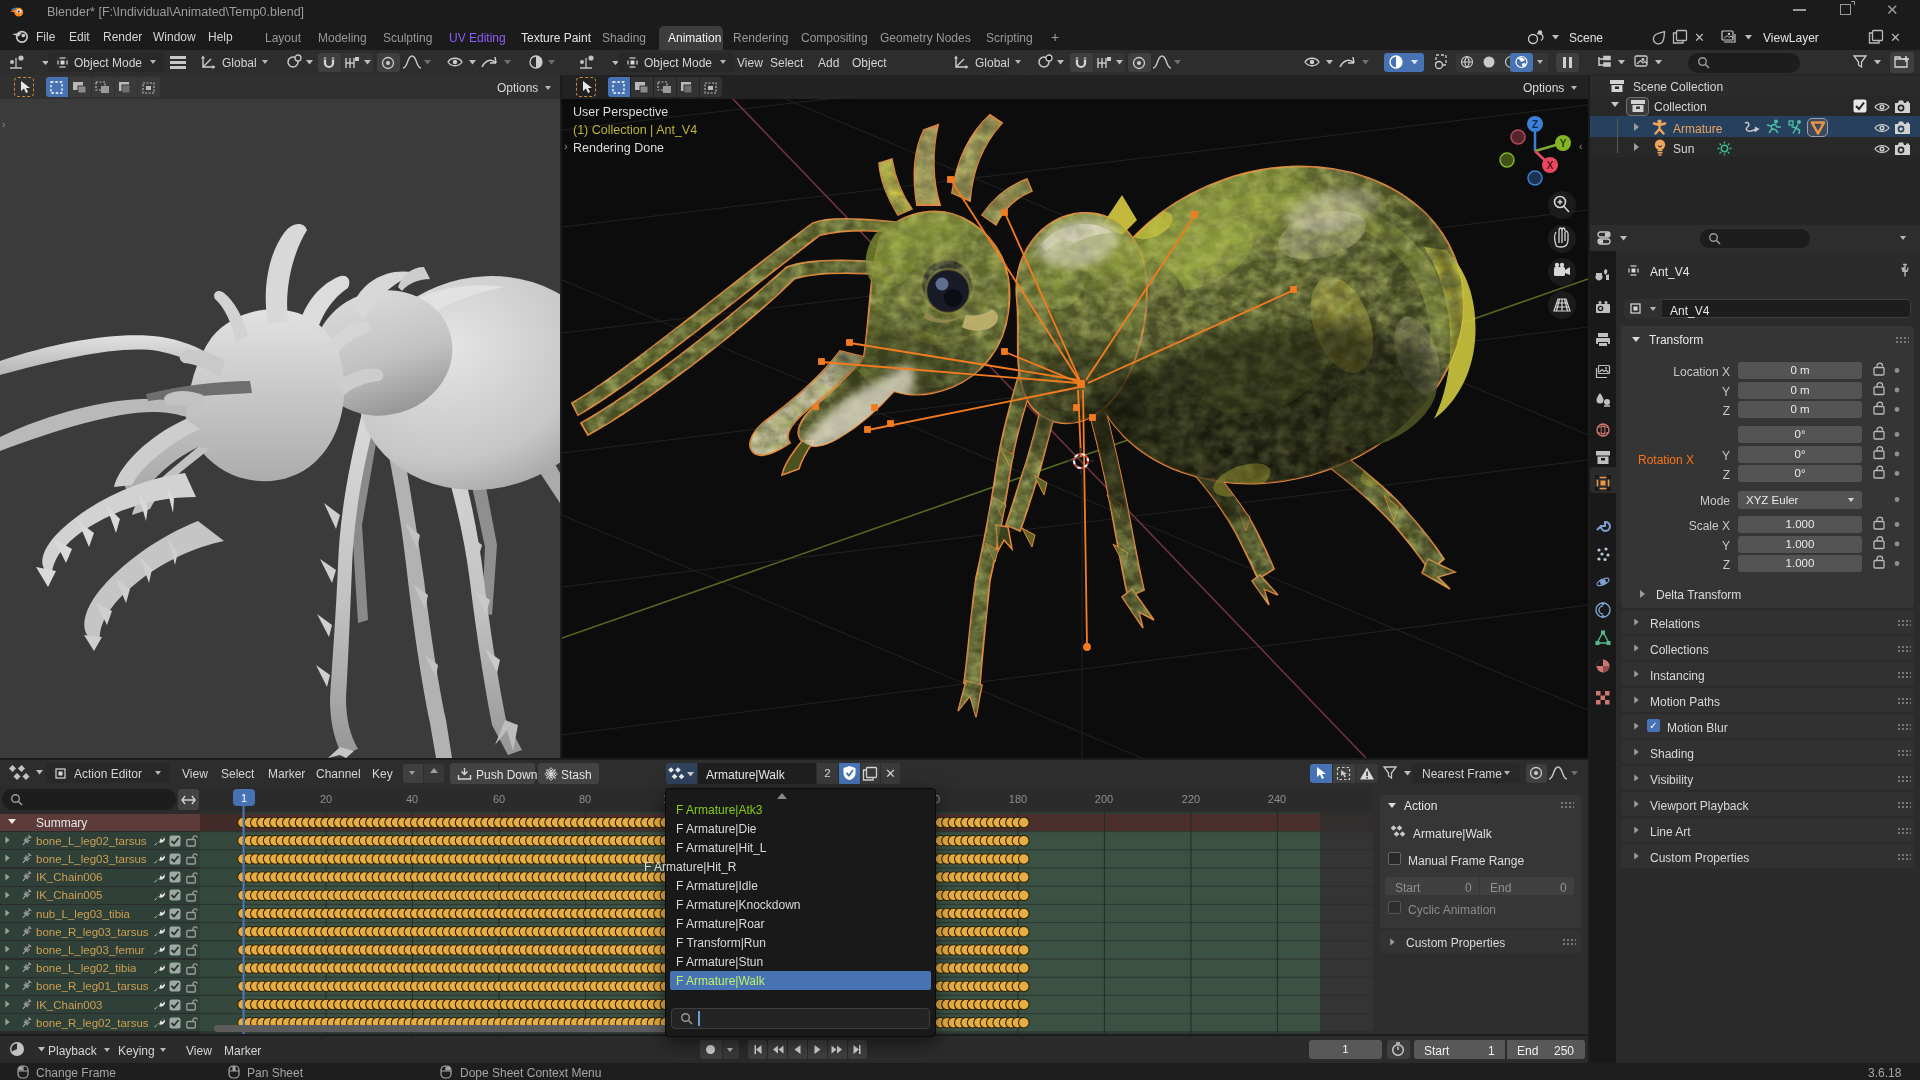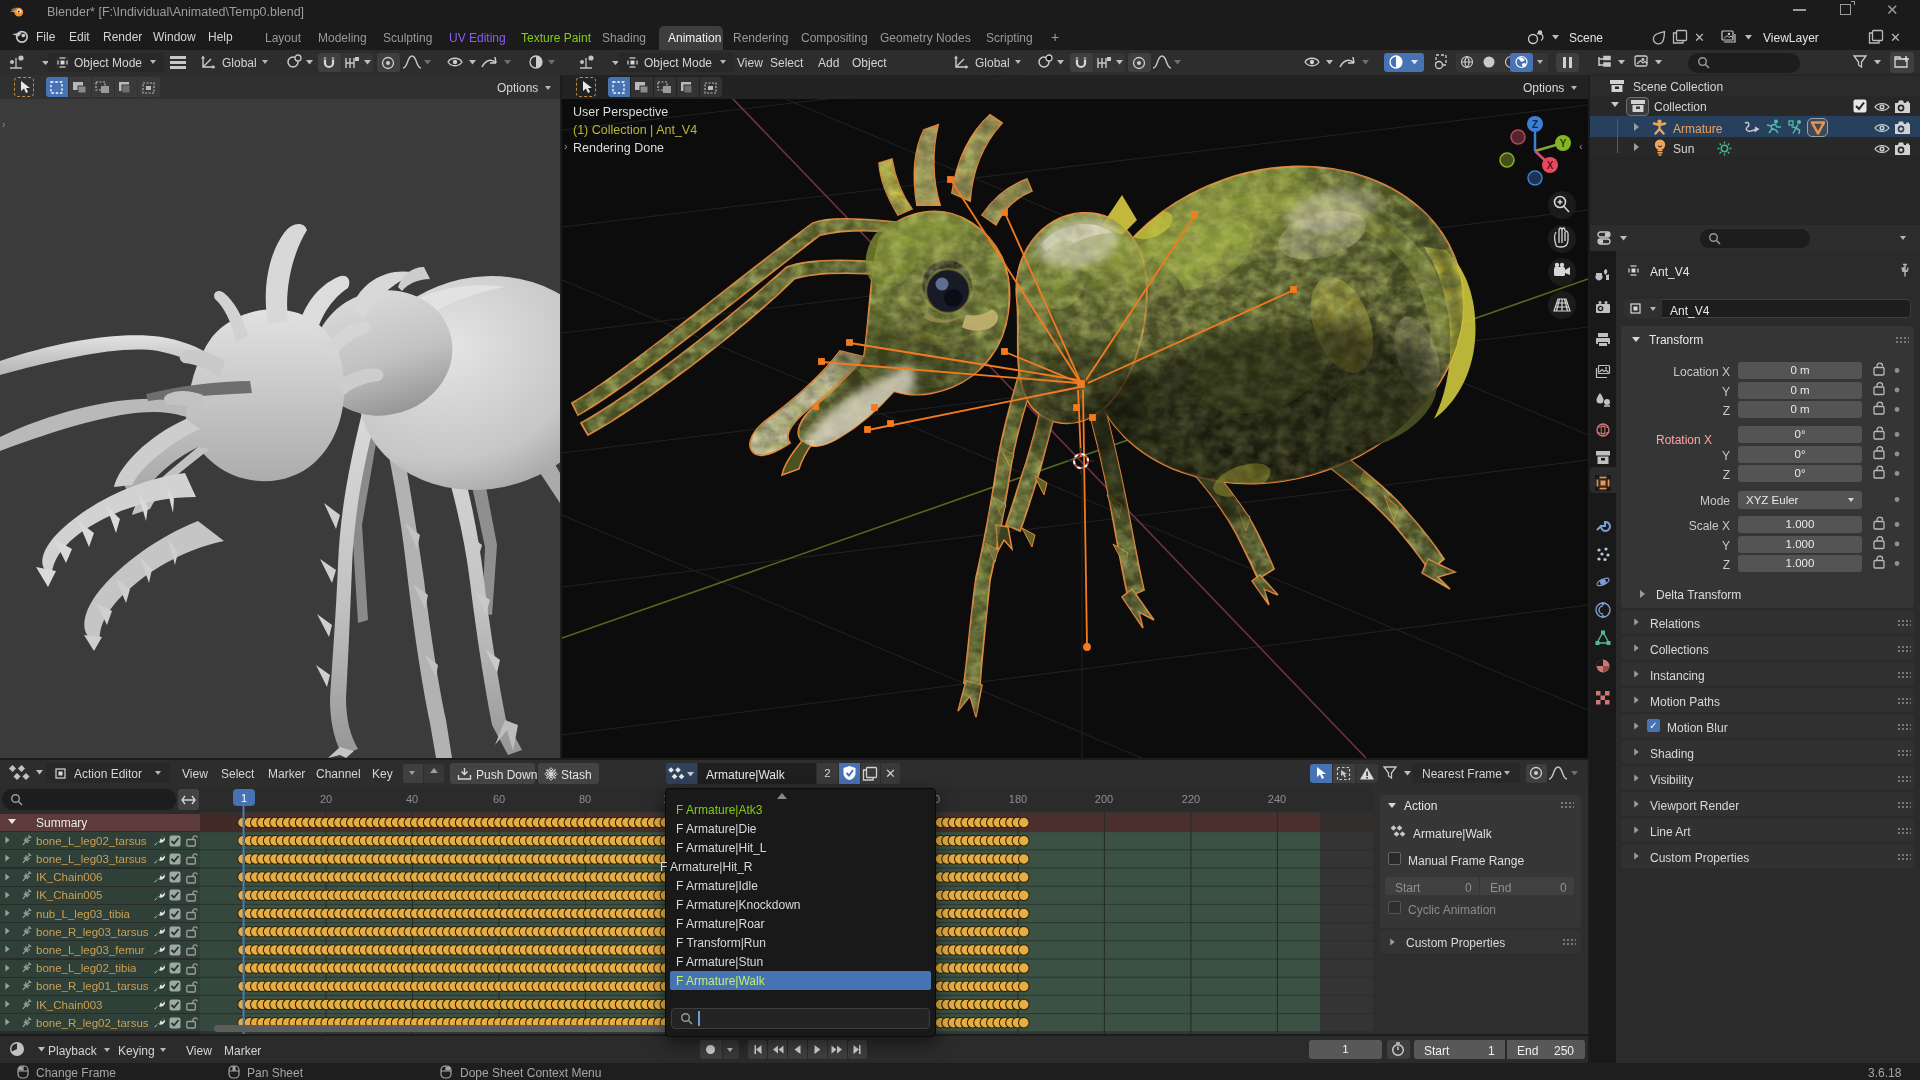--- a/index.html
+++ b/index.html
@@ -43,21 +43,21 @@
 <div class="a tx" style="left:69px;top:31px">Edit</div>
 <div class="a tx" style="left:103px;top:31px">Render</div>
 <div class="a tx" style="left:153px;top:31px">Window</div>
 <div class="a tx" style="left:208px;top:31px">Help</div>
 <div class="a tx" style="left:267px;top:31px;color:#b0b0b0">&nbsp;</div>
 
 <div class="a tx" style="left:265px;top:32px;color:#999">Layout</div>
 <div class="a tx" style="left:318px;top:32px;color:#999">Modeling</div>
 <div class="a tx" style="left:383px;top:32px;color:#999">Sculpting</div>
 <div class="a tx" style="left:449px;top:32px;color:#8b5cf6">UV Editing</div>
-<div class="a tx" style="left:521px;top:32px;color:#84cc16">Texture Paint</div>
+<div class="a tx" style="left:521px;top:32px;color:#e5e5e5">Texture Paint</div>
 <div class="a tx" style="left:602px;top:32px;color:#999">Shading</div>
 <div class="a" style="left:659px;top:26px;width:64px;height:24px;background:#3d3d3d;border-radius:5px 5px 0 0"></div>
 <div class="a tx" style="left:668px;top:32px;color:#f1f1f1">Animation</div>
 <div class="a tx" style="left:733px;top:32px;color:#999">Rendering</div>
 <div class="a tx" style="left:801px;top:32px;color:#999">Compositing</div>
 <div class="a tx" style="left:880px;top:32px;color:#999">Geometry Nodes</div>
 <div class="a tx" style="left:986px;top:32px;color:#999">Scripting</div>
 <div class="a tx" style="left:1051px;top:30px;color:#999;font-size:14px">+</div>
 
 <svg class="a" width="36" height="16" style="left:1527px;top:29px" viewBox="0 0 36 16">
@@ -871,21 +871,21 @@
 <div class="panel" style="left:1621px;top:326px;width:293px;height:282px;background:#353535"></div>
 <div class="a arrd" style="left:1632px;top:337px;border-top-color:#d8d8d8"></div>
 <div class="a tx" style="left:1649px;top:334px;color:#e6e6e6">Transform</div>
 <div class="grip" style="left:1895px;top:336px"></div>
 <div class="a tx" style="left:1638px;top:366px;width:92px;text-align:right;color:#c8c8c8">Location X</div>
 <div class="fld" style="left:1738px;top:362px;width:124px;height:17px;line-height:17px">0 m</div>
 <div class="a tx" style="left:1638px;top:386px;width:92px;text-align:right;color:#c8c8c8">Y</div>
 <div class="fld" style="left:1738px;top:381.5px;width:124px;height:17px;line-height:17px">0 m</div>
 <div class="a tx" style="left:1638px;top:405px;width:92px;text-align:right;color:#c8c8c8">Z</div>
 <div class="fld" style="left:1738px;top:401px;width:124px;height:17px;line-height:17px">0 m</div>
-<div class="a tx" style="left:1638px;top:434px;width:92px;text-align:center;color:#fca5a5">Rotation X</div>
+<div class="a tx" style="left:1638px;top:454px;width:92px;text-align:left;color:#f97316">Rotation X</div>
 <div class="fld" style="left:1738px;top:426px;width:124px;height:17px;line-height:17px">0°</div>
 <div class="a tx" style="left:1638px;top:450px;width:92px;text-align:right;color:#c8c8c8">Y</div>
 <div class="fld" style="left:1738px;top:445.5px;width:124px;height:17px;line-height:17px">0°</div>
 <div class="a tx" style="left:1638px;top:469px;width:92px;text-align:right;color:#c8c8c8">Z</div>
 <div class="fld" style="left:1738px;top:465px;width:124px;height:17px;line-height:17px">0°</div>
 <div class="a tx" style="left:1638px;top:495px;width:92px;text-align:right;color:#c8c8c8">Mode</div>
 <div class="fld" style="left:1738px;top:490.5px;width:124px;height:18px;line-height:18px;text-align:left;padding-left:8px">XYZ Euler</div>
 <div class="a v" style="left:1848px;top:498px;border-top-color:#d5d5d5"></div>
 <div class="a tx" style="left:1638px;top:520px;width:92px;text-align:right;color:#c8c8c8">Scale X</div>
 <div class="fld" style="left:1738px;top:516px;width:124px;height:17px;line-height:17px">1.000</div>
@@ -922,21 +922,21 @@
 </svg>
 <div class="a arr" style="left:1640px;top:590px"></div>
 <div class="a tx" style="left:1656px;top:589px;color:#dcdcdc">Delta Transform</div>
 <div class="panel" style="left:1621px;top:610px;width:293px;height:24px"><span class="arr" style="margin:8px 0 0 13px;transform:scale(.9)"></span><span style="position:absolute;left:29px;top:7px">Relations</span><span class="grip" style="left:276px;top:9px"></span></div>
 <div class="panel" style="left:1621px;top:636px;width:293px;height:24px"><span class="arr" style="margin:8px 0 0 13px;transform:scale(.9)"></span><span style="position:absolute;left:29px;top:7px">Collections</span><span class="grip" style="left:276px;top:9px"></span></div>
 <div class="panel" style="left:1621px;top:662px;width:293px;height:24px"><span class="arr" style="margin:8px 0 0 13px;transform:scale(.9)"></span><span style="position:absolute;left:29px;top:7px">Instancing</span><span class="grip" style="left:276px;top:9px"></span></div>
 <div class="panel" style="left:1621px;top:688px;width:293px;height:24px"><span class="arr" style="margin:8px 0 0 13px;transform:scale(.9)"></span><span style="position:absolute;left:29px;top:7px">Motion Paths</span><span class="grip" style="left:276px;top:9px"></span></div>
 <div class="panel" style="left:1621px;top:714px;width:293px;height:24px"><span class="arr" style="margin:8px 0 0 13px;transform:scale(.9)"></span><span style="position:absolute;left:26px;top:5px;width:13px;height:13px;background:#4772b3;border-radius:2px;color:#fff;font-size:10px;text-align:center;line-height:13px">✓</span><span style="position:absolute;left:46px;top:7px">Motion Blur</span><span class="grip" style="left:276px;top:9px"></span></div>
 <div class="panel" style="left:1621px;top:740px;width:293px;height:24px"><span class="arr" style="margin:8px 0 0 13px;transform:scale(.9)"></span><span style="position:absolute;left:29px;top:7px">Shading</span><span class="grip" style="left:276px;top:9px"></span></div>
 <div class="panel" style="left:1621px;top:766px;width:293px;height:24px"><span class="arr" style="margin:8px 0 0 13px;transform:scale(.9)"></span><span style="position:absolute;left:29px;top:7px">Visibility</span><span class="grip" style="left:276px;top:9px"></span></div>
-<div class="panel" style="left:1621px;top:792px;width:293px;height:24px"><span class="arr" style="margin:8px 0 0 13px;transform:scale(.9)"></span><span style="position:absolute;left:29px;top:7px">Viewport Render</span><span class="grip" style="left:276px;top:9px"></span></div>
+<div class="panel" style="left:1621px;top:792px;width:293px;height:24px"><span class="arr" style="margin:8px 0 0 13px;transform:scale(.9)"></span><span style="position:absolute;left:29px;top:7px">Viewport Playback</span><span class="grip" style="left:276px;top:9px"></span></div>
 <div class="panel" style="left:1621px;top:818px;width:293px;height:24px"><span class="arr" style="margin:8px 0 0 13px;transform:scale(.9)"></span><span style="position:absolute;left:29px;top:7px">Line Art</span><span class="grip" style="left:276px;top:9px"></span></div>
 <div class="panel" style="left:1621px;top:844px;width:293px;height:24px"><span class="arr" style="margin:8px 0 0 13px;transform:scale(.9)"></span><span style="position:absolute;left:29px;top:7px">Custom Properties</span><span class="grip" style="left:276px;top:9px"></span></div>
 
 <div id="dope" class="a" style="left:0;top:760px;width:1588px;height:274px;background:#2b2b2b"></div>
 <div class="a" style="left:0;top:760px;width:1588px;height:27px;background:#2d2d2d"></div>
 <svg class="a" width="40" height="20" style="left:8px;top:763px" viewBox="0 0 40 20">
     <g fill="#c2c2c2">
       <rect x="2" y="3" width="5" height="5" transform="rotate(45 4.5 5.5)"></rect>
       <rect x="11" y="3" width="5" height="5" transform="rotate(45 13.5 5.5)"></rect>
       <rect x="6.5" y="11" width="5" height="5" transform="rotate(45 9 13.5)"></rect>
@@ -1568,21 +1568,21 @@
     <rect x="1" y="1" width="10" height="12" rx="4" fill="none" stroke="#a5a5a5" stroke-width="1.2"></rect>
     <path d="M6 1 L6 6 M1 6 L11 6" stroke="#a5a5a5" stroke-width="1.2"></path>
     <rect x="6" y="1.5" width="4.5" height="4" rx="2" fill="#a5a5a5"></rect>
   </svg>
 
 <div class="a" style="left:665px;top:788px;width:271px;height:249px;background:#191919;border:1px solid #0a0a0a;border-radius:4px;box-shadow:0 6px 18px rgba(0,0,0,.5)"></div>
 <div class="a" style="left:777px;top:793px;width:0;height:0;border-left:5px solid transparent;border-right:5px solid transparent;border-bottom:6px solid #888"></div>
 <div class="a tx" style="left:676px;top:804px;color:#84cc16">F Armature|Atk3</div>
 <div class="a tx" style="left:676px;top:823px;color:#dadada">F Armature|Die</div>
 <div class="a tx" style="left:676px;top:842px;color:#dadada">F Armature|Hit_L</div>
-<div class="a tx" style="left:660px;top:861px;color:#dadada">F Armature|Hit_R</div>
+<div class="a tx" style="left:644px;top:861px;color:#dadada">F Armature|Hit_R</div>
 <div class="a tx" style="left:676px;top:880px;color:#dadada">F Armature|Idle</div>
 <div class="a tx" style="left:676px;top:899px;color:#dadada">F Armature|Knockdown</div>
 <div class="a tx" style="left:676px;top:918px;color:#dadada">F Armature|Roar</div>
 <div class="a tx" style="left:676px;top:937px;color:#dadada">F Transform|Run</div>
 <div class="a tx" style="left:676px;top:956px;color:#dadada">F Armature|Stun</div>
 <div class="a" style="left:670px;top:971px;width:261px;height:19px;background:#4772b3;border-radius:2px"></div>
 <div class="a tx" style="left:676px;top:975px;color:#bef264">F Armature|Walk</div>
 <div class="a" style="left:671px;top:1008px;width:259px;height:21px;background:#242424;border:1px solid #3e3e3e;border-radius:4px"></div>
 <svg class="a" width="13" height="13" style="left:680px;top:1012px" viewBox="0 0 13 13">
     <circle cx="5.5" cy="5.5" r="3.8" fill="none" stroke="#9a9a9a" stroke-width="1.4"></circle>

